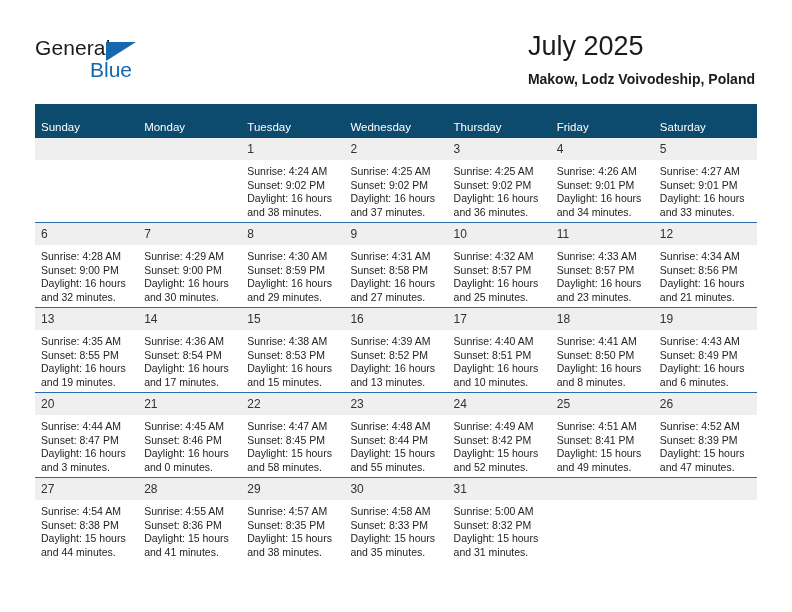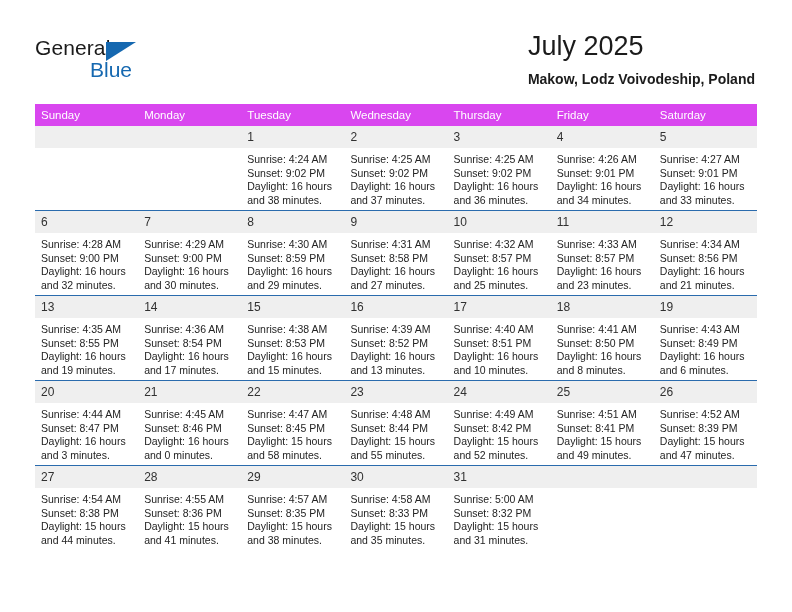--- a/index.html
+++ b/index.html
@@ -87,26 +87,26 @@
   
   .grid {
     position: absolute;
     left: 35px;
     top: 104px;
     width: 722px;
     border-collapse: collapse;
     table-layout: fixed;
   }
   .grid th {
-    background: #d946ef;
+    background: #0c4a6e;
     color: #ffffff;
     font-size: 11.5px;
     font-weight: normal;
     text-align: left;
-    padding: 5px 0 5px 6px;
+    padding: 17px 0 5px 6px;
     height: 12px;
     border: none;
   }
   .grid td {
     width: 103.14px;
     vertical-align: top;
     padding: 0;
     border: none;
     border-bottom: 1.6px solid #2a6bad;
     background: #ffffff;

